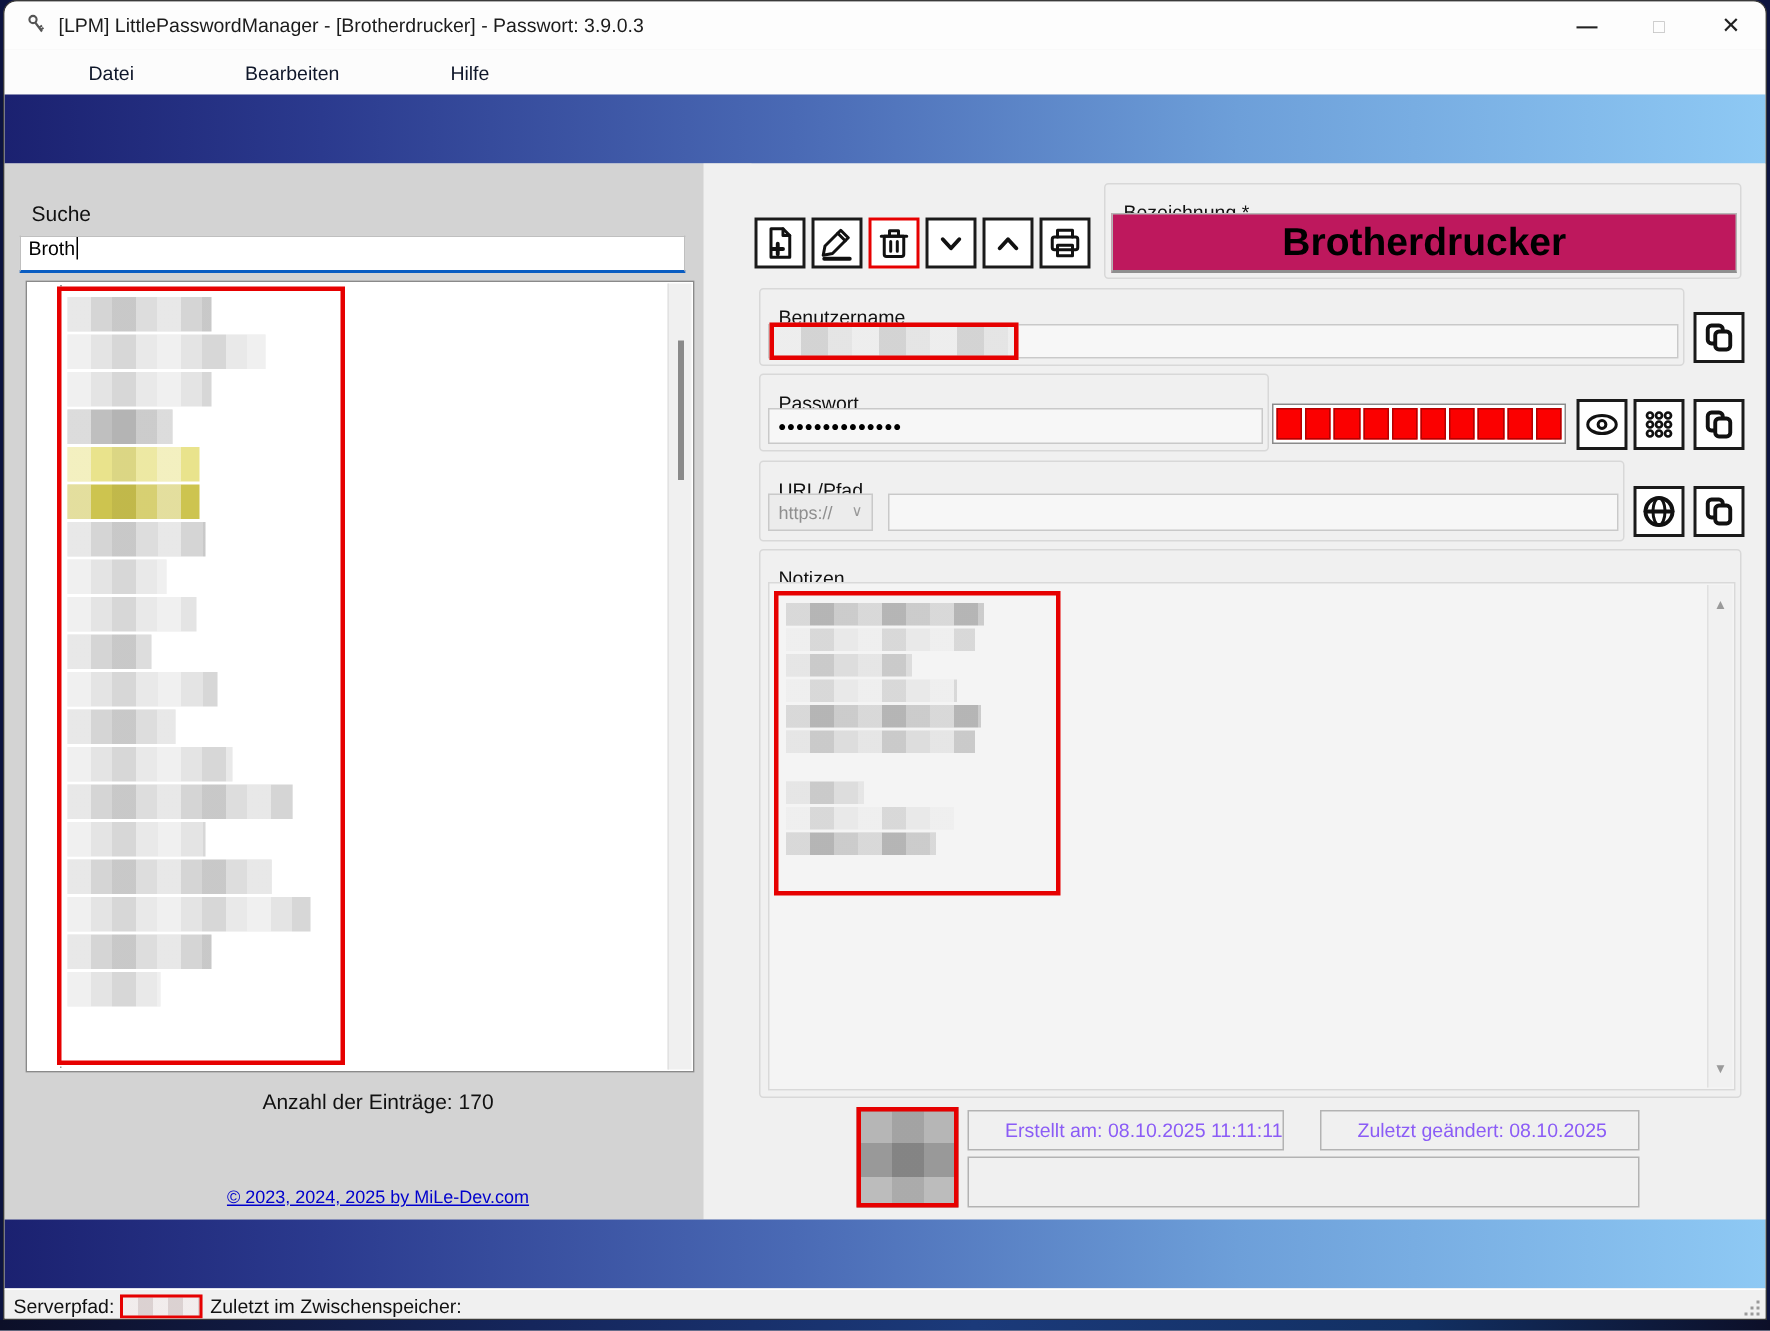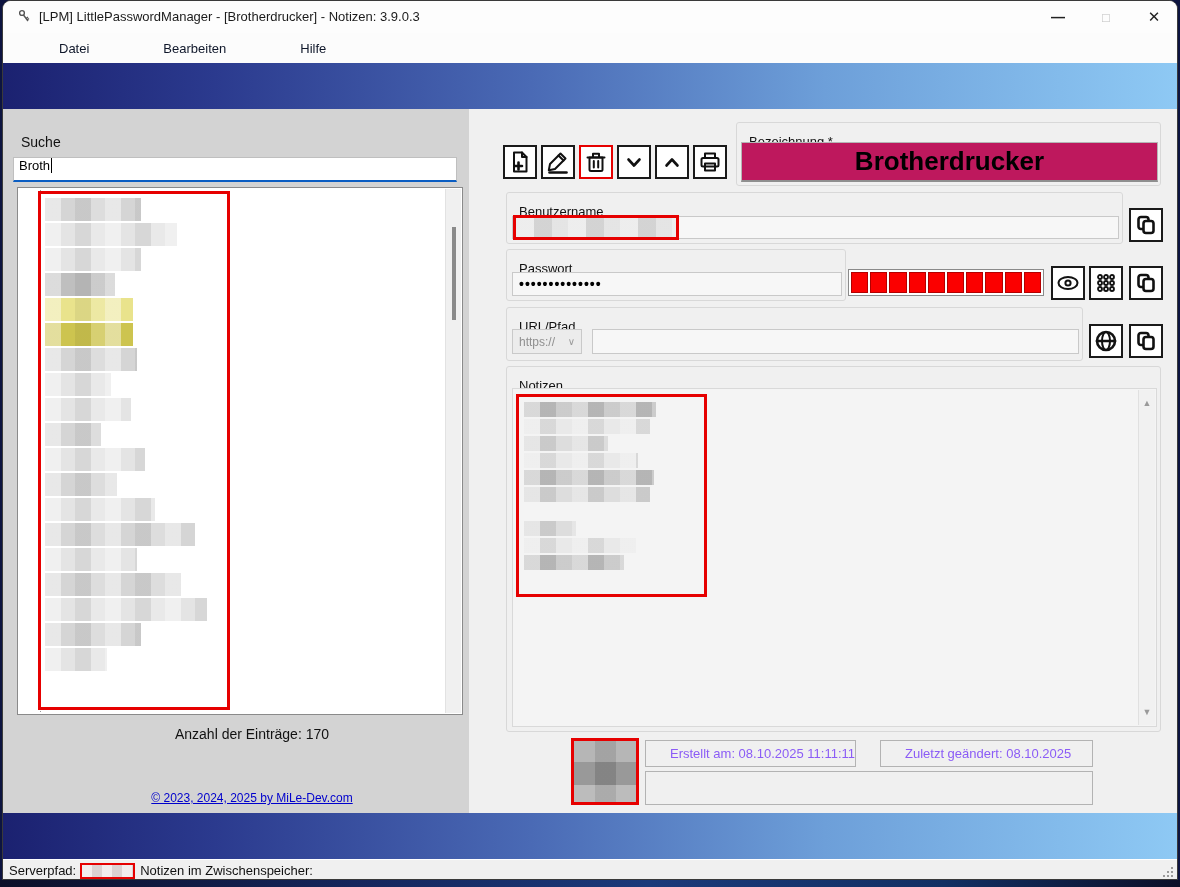--- a/index.html
+++ b/index.html
@@ -116,21 +116,21 @@
 </head>
 <body>
 
 <div id="window">
 
   <div class="titlebar">
     <svg class="app-icon" viewBox="0 0 16 16">
       <circle cx="6" cy="4" r="2.4" fill="none" stroke="#555" stroke-width="1.4"></circle>
       <path d="M7.5 6 L12 12 M10 9.5 L12 8 M11 11 L13 9.5" fill="none" stroke="#555" stroke-width="1.4"></path>
     </svg>
-    <span class="title">[LPM] LittlePasswordManager - [Brotherdrucker] - Notizen: 3.9.0.3</span>
+    <span class="title">[LPM] LittlePasswordManager - [Brotherdrucker] - Passwort: 3.9.0.3</span>
     <div class="win-controls">
       <span class="wc min">—</span>
       <span class="wc max">□</span>
       <span class="wc">✕</span>
     </div>
   </div>
 
   <div class="menubar">
     <span class="menu-item">Datei</span>
     <span class="menu-item">Bearbeiten</span>
@@ -343,21 +343,21 @@
       <span>Zuletzt geändert: 08.10.2025</span>
     </div>
     <div class="empty-box"></div>
   </div>
 
   <div class="banner-bottom"></div>
 
   <div class="statusbar">
     <span>Serverpfad:</span>
     <span class="server-redact"></span>
-    <span>Notizen im Zwischenspeicher:</span>
+    <span>Zuletzt im Zwischenspeicher:</span>
     <svg class="grip" width="13" height="13">
       <g fill="#9a9a9a">
         <rect x="10" y="10" width="2" height="2"></rect>
           <rect x="10" y="6" width="2" height="2"></rect>
         <rect x="6" y="10" width="2" height="2"></rect>
           <rect x="10" y="2" width="2" height="2"></rect>
         <rect x="6" y="6" width="2" height="2"></rect>
           <rect x="2" y="10" width="2" height="2"></rect>
       </g>
     </svg>

